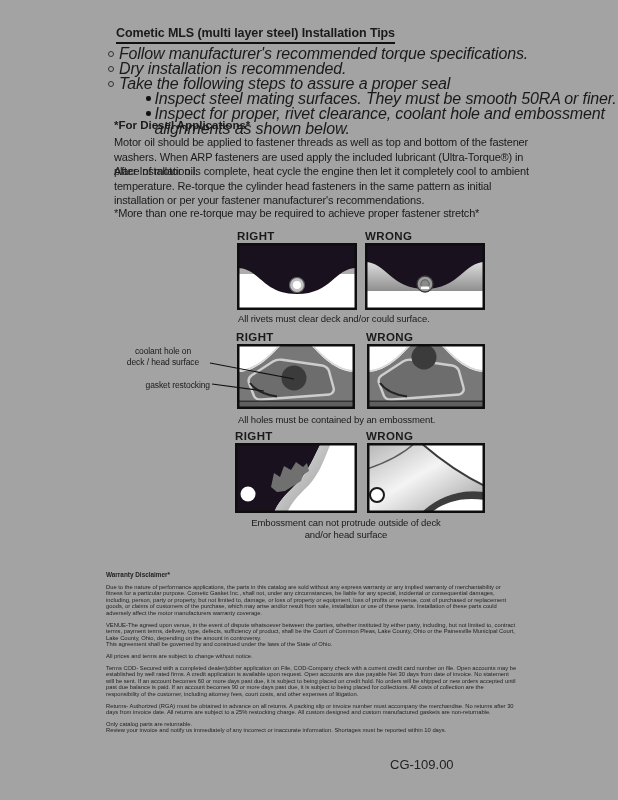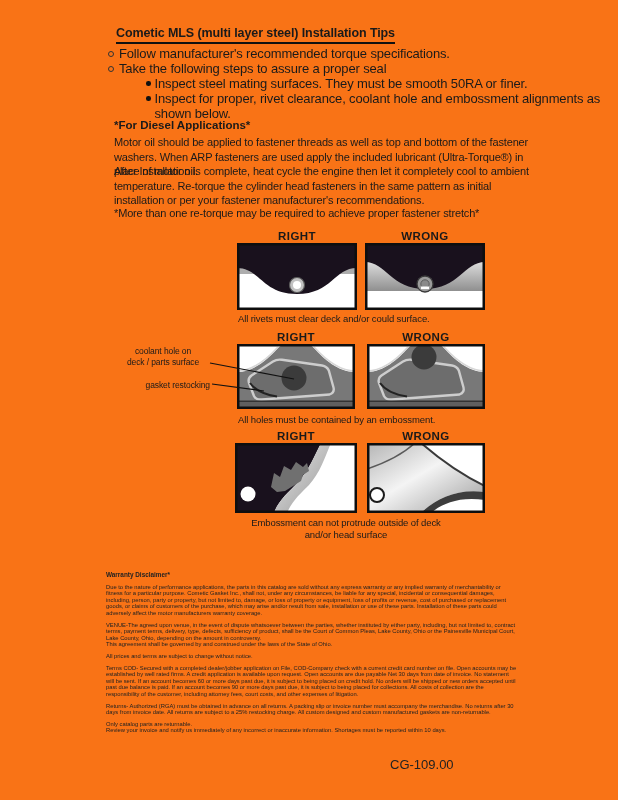--- a/index.html
+++ b/index.html
@@ -1,46 +1,46 @@
 <!DOCTYPE html>
 <html><head>
 <meta charset="utf-8">
 <style>
   html,body { margin:0; padding:0; background:#ffffff; }
   .page {
-    position:relative; width:618px; height:800px; background:#f97316;
+    position:relative; width:618px; height:800px; background:#a3a3a3;
     font-family:"Liberation Sans", sans-serif; color:#1a1a1a; overflow:hidden;
   }
   .title {
     position:absolute; left:116px; top:26px;
     font-size:12.5px; font-weight:bold; letter-spacing:-0.1px;
     border-bottom:2px solid #111; padding-bottom:2px;
   }
-  .tips { position:absolute; left:108px; top:46px; font-size:13px; letter-spacing:-0.15px; }
+  .tips { position:absolute; left:108px; top:46px; font-size:16px; letter-spacing:-0.15px;font-style:italic; }
   .tip-row { display:flex; align-items:flex-start; line-height:15px; }
   .tip-row.sub { margin-left:38px; }
   .marker-ring {
     flex:0 0 auto; width:4px; height:4px; border:1px solid #333; border-radius:50%;
     margin:5px 5px 0 0;
   }
   .marker-dot {
     flex:0 0 auto; width:4.5px; height:4.5px; background:#111; border-radius:50%;
     margin:5px 4px 0 0;
   }
   .diesel-heading { position:absolute; left:114px; top:119px; font-size:11.5px; font-weight:bold; }
   .body-para {
     position:absolute; left:114px; width:430px;
     font-size:11px; line-height:14.5px; letter-spacing:-0.15px;
   }
   .p1 { top:135px; }
   .p2 { top:164px; }
   .note { top:206px; }
 
   .fig-label {
-    position:absolute; width:120px; text-align:center;
+    position:absolute; width:120px; text-align:left;
     font-size:11.5px; font-weight:bold; letter-spacing:0.4px;
   }
   .figbox { position:absolute; line-height:0; }
   .caption { position:absolute; font-size:9.5px; letter-spacing:-0.1px; line-height:12px; }
 
   .fig2-label-block {
     position:absolute; left:116px; top:346px; width:94px;
     text-align:center; font-size:8.5px; line-height:10.5px; letter-spacing:-0.1px;
   }
   .fig2-label-emb {
@@ -62,20 +62,24 @@
 <body>
 
 <div class="page">
 
   <div class="title">Cometic MLS (multi layer steel) Installation Tips</div>
 
   <div class="tips">
     <div class="tip-row">
       <span class="marker-ring"></span>
       <span>Follow manufacturer's recommended torque specifications.</span>
+    </div>
+    <div class="tip-row">
+      <span class="marker-ring"></span>
+      <span>Dry installation is recommended.</span>
     </div>
     <div class="tip-row">
       <span class="marker-ring"></span>
       <span>Take the following steps to assure a proper seal</span>
     </div>
     <div class="tip-row sub">
       <span class="marker-dot"></span>
       <span>Inspect steel mating surfaces.  They must be smooth 50RA or finer.</span>
     </div>
     <div class="tip-row sub">
@@ -120,21 +124,21 @@
       <rect x="1.25" y="1.25" width="117.5" height="64.5" fill="none" stroke="#0e0e0e" stroke-width="2.5"></rect>
     </svg>
   </div>
   <div class="caption" style="left:238px; top:313px;">All rivets must clear deck and/or could surface.</div>
 
   <div class="fig-label" style="left:236px; top:331px; width:120px;">RIGHT</div>
   <div class="fig-label" style="left:366px; top:331px; width:120px;">WRONG</div>
 
   <div class="fig2-label-block">
     <div>coolant hole on</div>
-    <div>deck / parts surface</div>
+    <div>deck / head surface</div>
   </div>
   <div class="fig2-label-emb">gasket restocking</div>
 
   <div class="figbox" style="left:237px; top:344px;">
     <svg width="118" height="65" viewBox="0 0 118 65">
       <rect width="118" height="65" fill="#ffffff"></rect>
       <path d="M0,65 L0,28 C17,28 31,15 41,4 Q45,0 51,0 L67,0 Q73,0 77,4 C87,15 101,28 118,28 L118,65 Z" fill="#787878"></path>
       <path d="M0,27 C17,27 31,14 41,3" stroke="#d6d6d6" stroke-width="1.6" fill="none"></path>
       <path d="M77,3 C87,14 101,27 118,27" stroke="#d6d6d6" stroke-width="1.6" fill="none"></path>
       <path d="M17,52 L12,39 Q10.5,34.5 14.5,31.5 L36,17.5 Q40,15 45,15.8 L85,21.5 Q90,22.3 91.8,26.5 L96.5,43.5 Q97.8,48.5 92.5,50.5 L25,55.5 Q19,56 17,52 Z" fill="#6d6d6d" stroke="#cdcdcd" stroke-width="2.4"></path>

